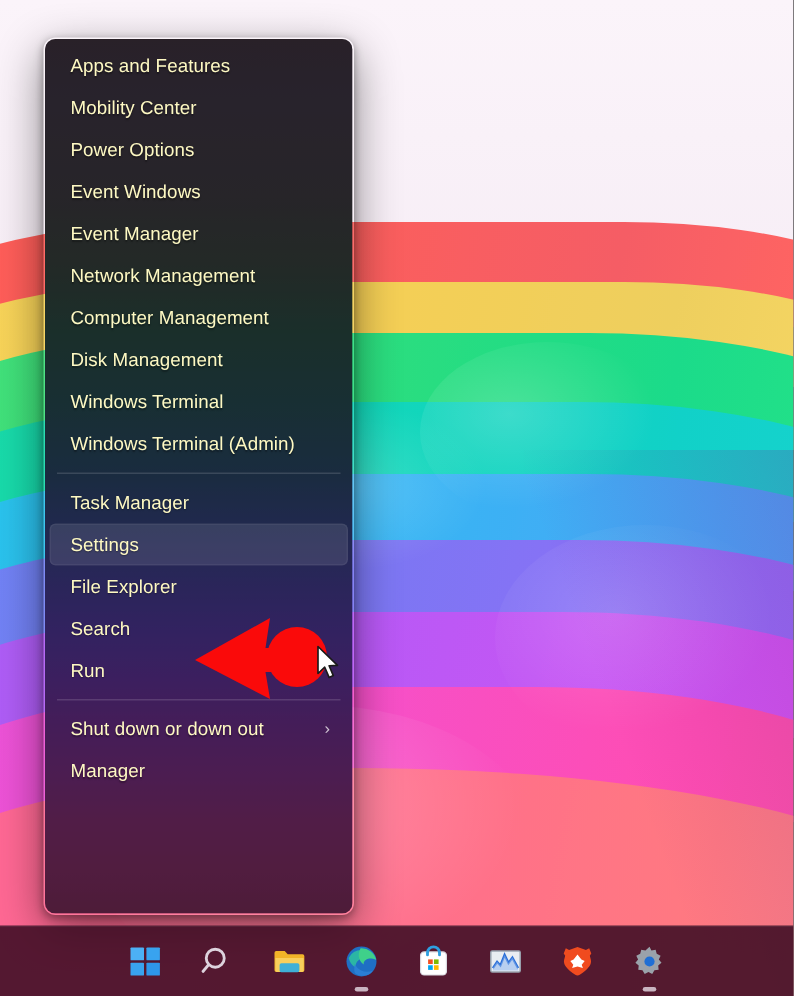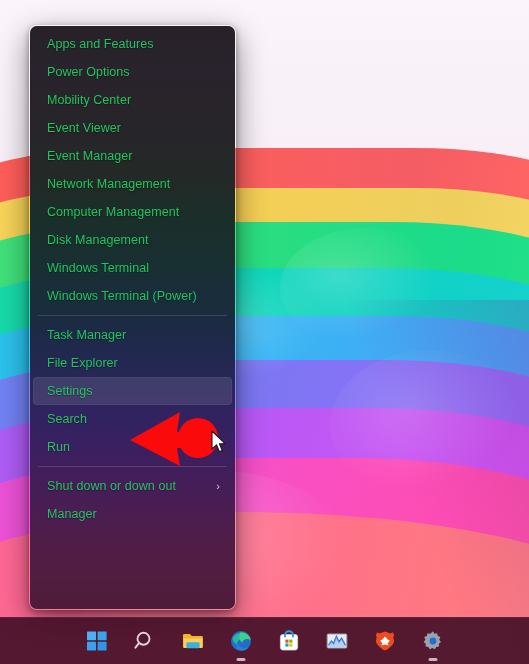--- a/index.html
+++ b/index.html
@@ -106,21 +106,21 @@
   .menu-item {
     position:relative;
     height:28px;
     margin:0 3px;
     display:flex;
     align-items:center;
     border-radius:4px;
     cursor:default;
   }
   .menu-item .label {
-    color:#22c55e;
+    color:#fef9c3;
     font-size:12.5px;
     letter-spacing:.05px;
     padding-left:14px;
     text-shadow:0 1px 1px rgba(0,0,0,.35);
     white-space:nowrap;
   }
   .menu-item.selected {
     background:rgba(255,255,255,.11);
     box-shadow:inset 0 0 0 1px rgba(255,255,255,.05);
   }
@@ -202,55 +202,55 @@
   </div>
 
   <div class="ctx-menu">
     <div class="ctx-acrylic"></div>
     <div class="ctx-dim"></div>
     <div class="ctx-list" id="menu-list">
         <div class="menu-item">
           <span class="label">Apps and Features</span>
         </div>
         <div class="menu-item">
+          <span class="label">Mobility Center</span>
+        </div>
+        <div class="menu-item">
           <span class="label">Power Options</span>
         </div>
         <div class="menu-item">
-          <span class="label">Mobility Center</span>
-        </div>
-        <div class="menu-item">
-          <span class="label">Event Viewer</span>
+          <span class="label">Event Windows</span>
         </div>
         <div class="menu-item">
           <span class="label">Event Manager</span>
         </div>
         <div class="menu-item">
           <span class="label">Network Management</span>
         </div>
         <div class="menu-item">
           <span class="label">Computer Management</span>
         </div>
         <div class="menu-item">
           <span class="label">Disk Management</span>
         </div>
         <div class="menu-item">
           <span class="label">Windows Terminal</span>
         </div>
         <div class="menu-item">
-          <span class="label">Windows Terminal (Power)</span>
+          <span class="label">Windows Terminal (Admin)</span>
         </div>
         <div class="menu-sep"></div>
         <div class="menu-item">
           <span class="label">Task Manager</span>
-        </div>
-        <div class="menu-item">
-          <span class="label">File Explorer</span>
         </div>
         <div class="menu-item selected">
           <span class="label">Settings</span>
+        </div>
+        <div class="menu-item">
+          <span class="label">File Explorer</span>
         </div>
         <div class="menu-item">
           <span class="label">Search</span>
         </div>
         <div class="menu-item">
           <span class="label">Run</span>
         </div>
         <div class="menu-sep"></div>
         <div class="menu-item">
           <span class="label">Shut down or down out</span>

